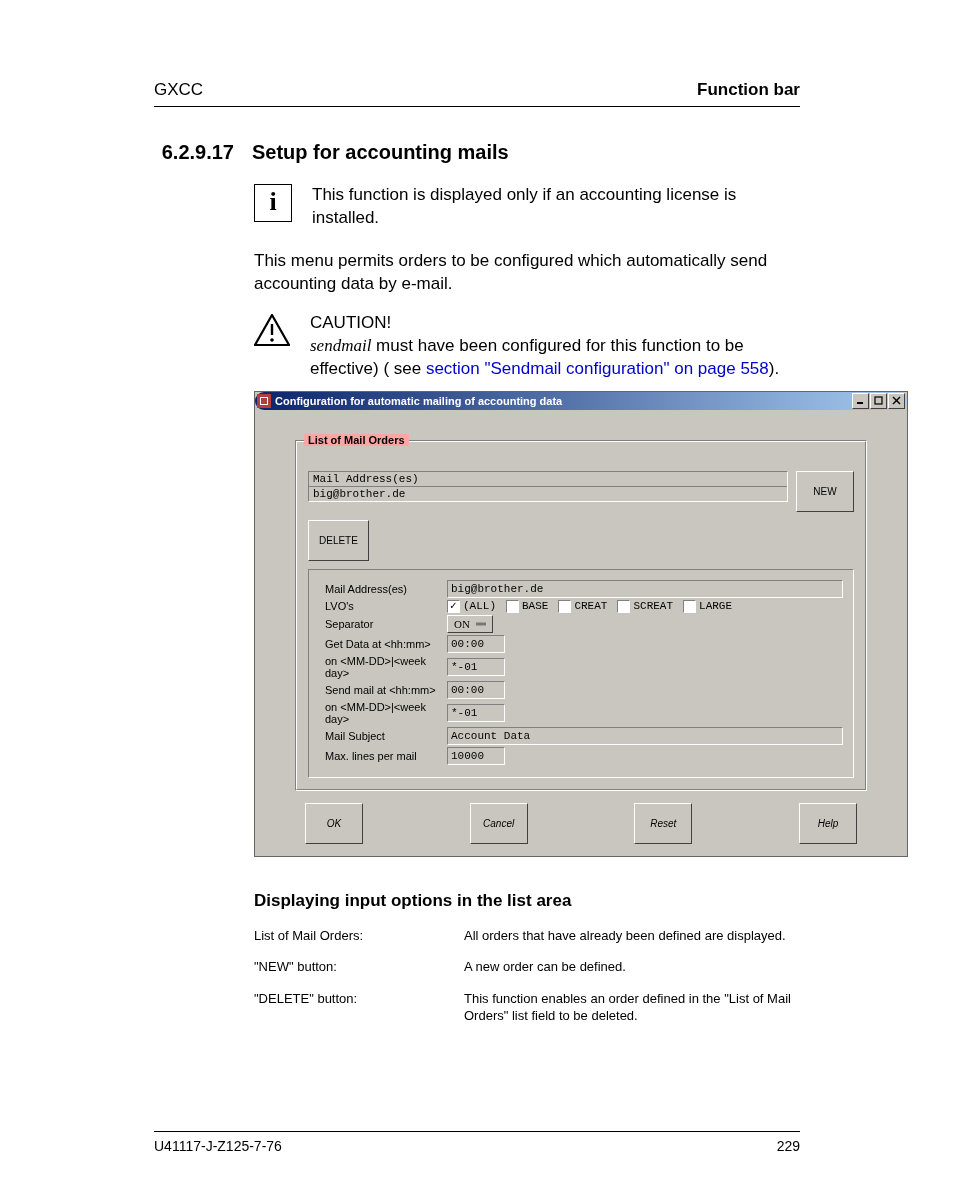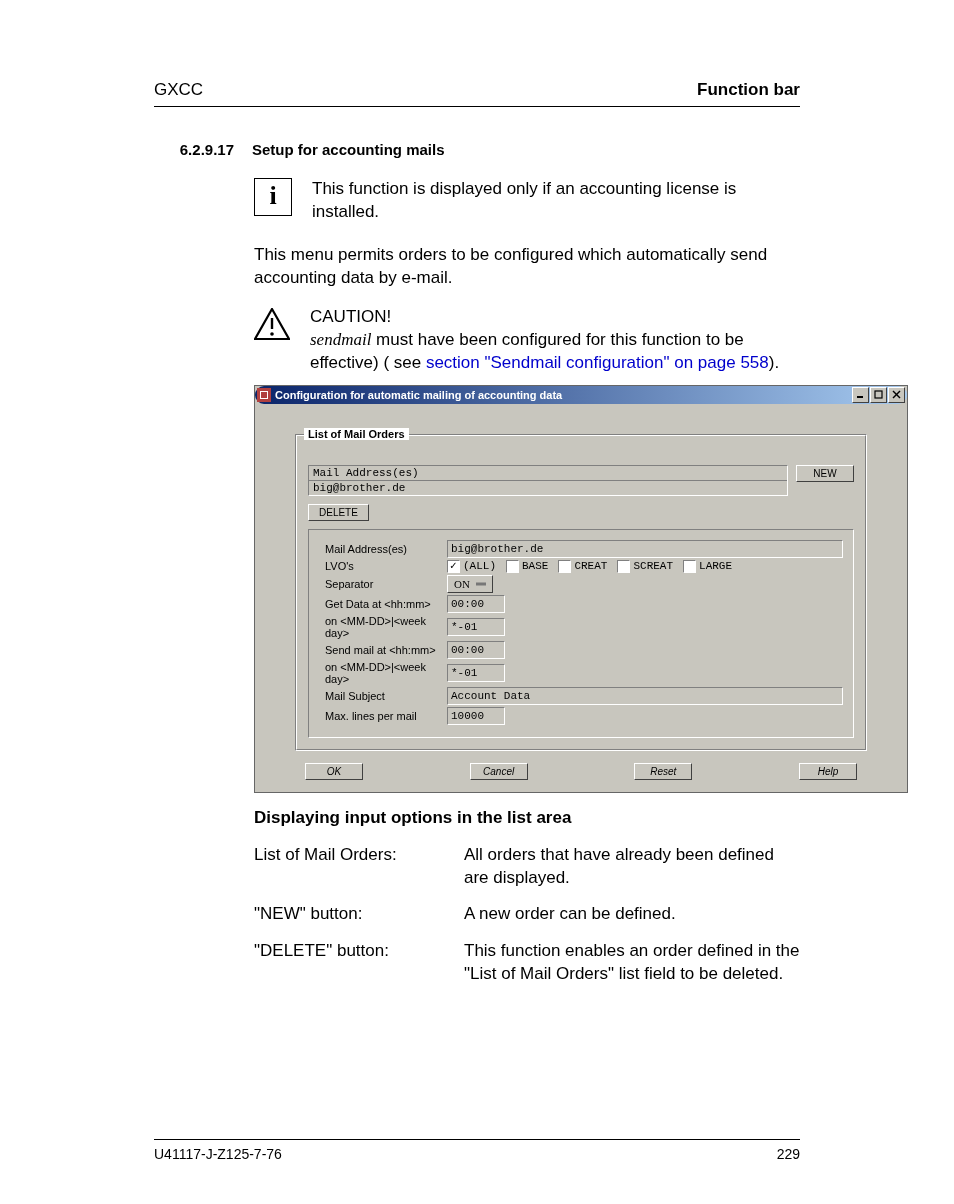--- a/index.html
+++ b/index.html
@@ -20,21 +20,21 @@
     display: flex;
     justify-content: space-between;
     font-size: 17px;
     padding-bottom: 6px;
   }
   .topbar .right { font-weight: bold; }
   .hr { border: none; border-top: 1.5px solid #000; margin: 0 0 34px 0; }
   .section-row {
     display: flex;
     gap: 18px;
-    font-size: 15px;
+    font-size: 20px;
     font-weight: bold;
     margin-bottom: 20px;
   }
   .section-num { width: 80px; text-align: right; }
   .info-row {
     display: flex;
     align-items: flex-start;
     gap: 20px;
     margin-left: 100px;
     margin-bottom: 20px;
@@ -127,21 +127,21 @@
   .gb-inner {
     border: 1px solid #fff;
     border-right-color: #808080;
     border-bottom-color: #808080;
     position:absolute; inset:0;
     pointer-events:none;
   }
   .gb-legend {
     position: absolute;
     top: -7px; left: 8px;
-    background: #ffffff;
+    background: #fca5a5;
     padding: 0 4px;
     font-weight: bold;
     font-size: 11px;
   }
   .listfield {
     margin-top: 6px;
     border-top: 1px solid #808080;
     border-left: 1px solid #808080;
     border-right: 1px solid #fff;
     border-bottom: 1px solid #fff;
@@ -157,21 +157,21 @@
   .listfield .row {
     padding: 1px 4px;
     font-family:"Courier New", monospace;
   }
   .btn3d {
     background: #c8c6be;
     border-top: 1px solid #fff;
     border-left: 1px solid #fff;
     border-right: 1px solid #404040;
     border-bottom: 1px solid #404040;
-    padding: 2px 10px;
+    padding: 14px 10px;
     font-size: 10px;
     cursor: default;
     display: inline-block;
     min-width: 36px;
     text-align: center;
   }
   .toolbar-row { display:flex; gap:8px; align-items:flex-start; }
   .form-area {
     border-top: 1px solid #808080;
     border-left: 1px solid #808080;
@@ -242,37 +242,37 @@
     justify-content: space-between;
     margin-top: 12px;
     padding: 0 10px;
     font-style: italic;
   }
 
   .subhead {
     margin-left: 100px;
     font-weight: bold;
     font-size: 17px;
-    margin-top: 15px;
+    margin-top: 34px;
     margin-bottom: 16px;
   }
   .def-row {
     margin-left: 100px;
     display: flex;
-    font-size: 17px;
+    font-size: 13px;
     margin-bottom: 14px;
     line-height: 1.35;
   }
   .def-row .term { width: 210px; flex: none; }
   .def-row .def { flex: 1; }
 
   .footer {
     position: absolute;
     left: 70px; right: 70px;
-    bottom: 42px;
+    bottom: 50px;
   }
   .footer .fhr { border:none; border-top:1px solid #000; margin:0 0 6px 0; }
   .footer .frow2 { display:flex; justify-content:space-between; font-size:14px; }
 </style>
 </head>
 <body>
 
 <div class="page">
 
   <div class="topbar">

